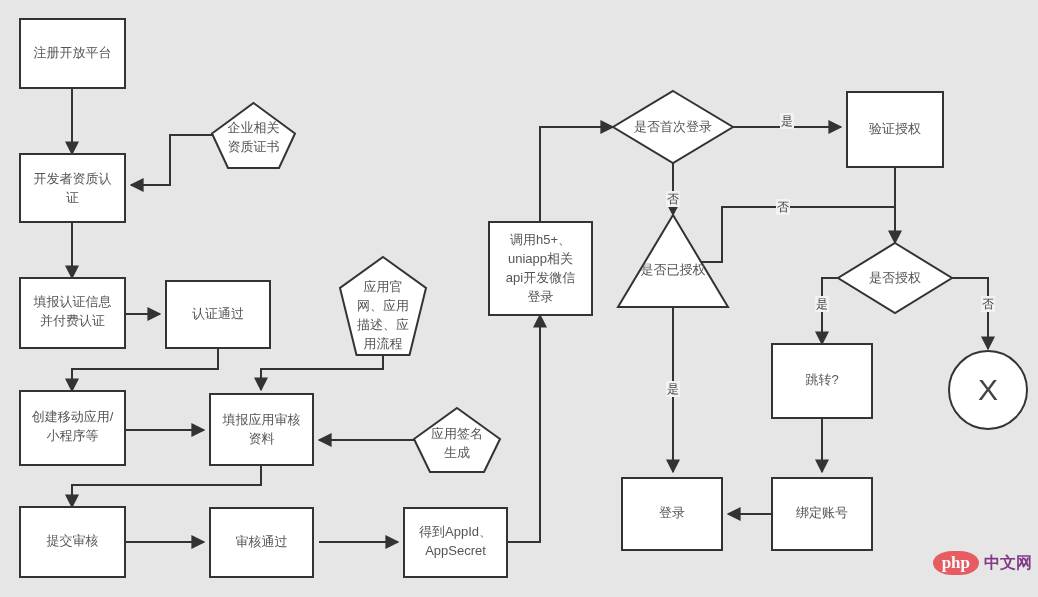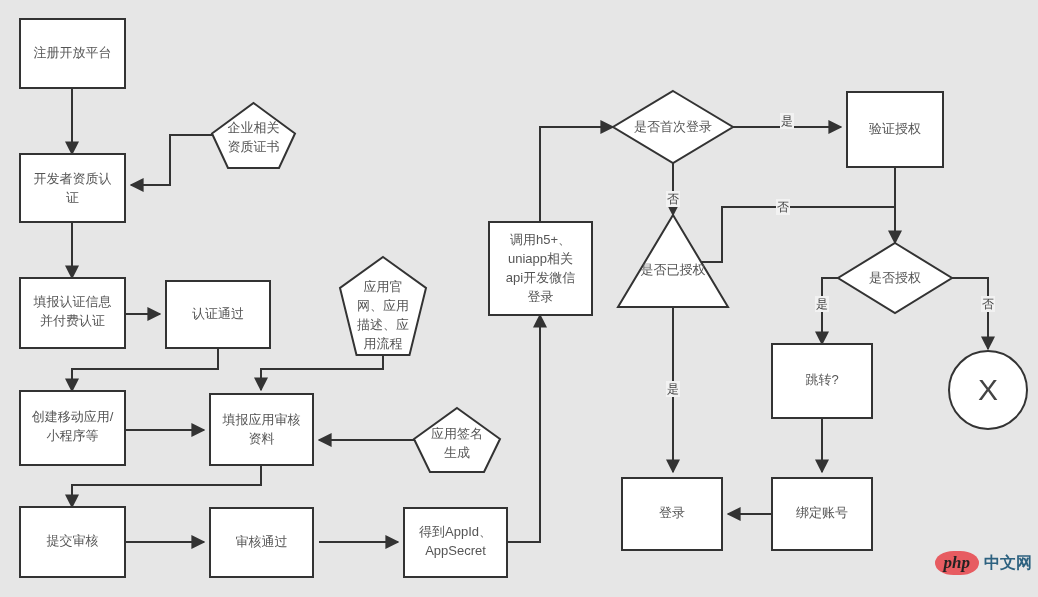--- a/index.html
+++ b/index.html
@@ -78,32 +78,31 @@
     position: absolute;
     right: 6px;
     bottom: 22px;
     display: flex;
     align-items: center;
     gap: 5px;
     user-select: none;
   }
   .php-badge {
     background: #e8444a;
-    color: #000000;
+    color: #ffffff;
     font-family: "Liberation Serif", "DejaVu Serif", serif;
-    font-style: italic;
     font-weight: bold;
     font-size: 17px;
     line-height: 1;
     padding: 3px 9px 4px 9px;
     border-radius: 50% / 60%;
     opacity: 0.85;
   }
   .php-text {
-    color: #0c4a6e;
+    color: #701a75;
     font-family: Liberation Sans, sans-serif;
     font-weight: bold;
     font-size: 16px;
     opacity: 0.85;
   }
 </style>
 </head>
 <body>
 
 <div id="canvas">

